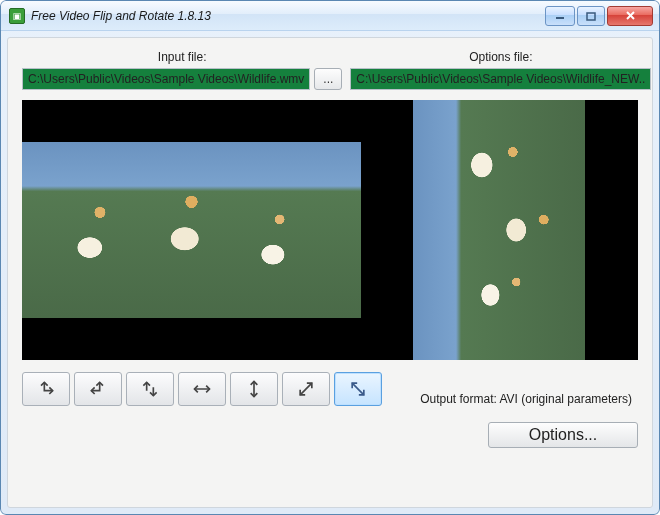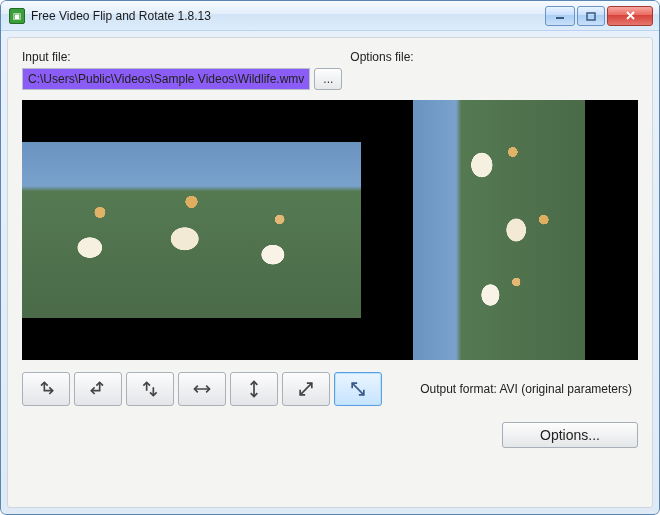--- a/index.html
+++ b/index.html
@@ -41,20 +41,21 @@
     display: inline-flex;
     align-items: center;
     justify-content: center;
     font-size: 9px;
     color: #fff;
     border-radius: 2px;
   }
   .title-text {
     flex: 1;
     color: #1a1a1a;
+    font-style: italic;
   }
   .win-controls { display: flex; gap: 0; }
   .win-btn {
     width: 30px; height: 20px;
     border: 1px solid #6b94c5;
     background: linear-gradient(#e9f3ff, #c7deff 45%, #aacff5 46%, #c9e0fb);
     border-radius: 3px;
     margin-left: 2px;
     display: flex; align-items: center; justify-content: center;
     color: #3a5a7d;
@@ -71,29 +72,29 @@
   .client {
     flex: 1;
     margin: 6px;
     background: #f4f4f3;
     border: 1px solid #cfd6dd;
     border-radius: 3px;
     padding: 12px 14px;
     display: flex;
     flex-direction: column;
   }
-  .file-row { display: flex; gap: 8px; margin-bottom: 10px; }
+  .file-row { display: flex; gap: 8px; margin-bottom: 10px; text-align: center; }
   .file-block { flex: 1; display: flex; flex-direction: column; }
   .file-label { margin-bottom: 4px; color: #222; }
   .file-input-row { display: flex; gap: 4px; }
   .path-input {
     flex: 1;
     height: 22px;
     border: 1px solid #b7c0c8;
-    background: #8b5cf6;
+    background: #15803d;
     padding: 0 5px;
     font-size: 12px;
     color: #222;
     text-overflow: ellipsis;
     white-space: nowrap;
     overflow: hidden;
     line-height: 20px;
   }
   .browse-btn {
     width: 28px; height: 22px;
@@ -133,21 +134,21 @@
       radial-gradient(ellipse 26px 30px at 40% 25%, #f6f0e0 0%, #f6f0e0 40%, transparent 42%),
       radial-gradient(ellipse 24px 28px at 60% 50%, #f2ead4 0%, #f2ead4 40%, transparent 42%),
       radial-gradient(ellipse 22px 26px at 45% 75%, #f8f3e6 0%, #f8f3e6 40%, transparent 42%),
       radial-gradient(circle 8px at 58% 20%, #e0b268 0%, #e0b268 60%, transparent 62%),
       radial-gradient(circle 8px at 76% 46%, #dfae60 0%, #dfae60 60%, transparent 62%),
       radial-gradient(circle 7px at 60% 70%, #e4b774 0%, #e4b774 60%, transparent 62%),
       linear-gradient(90deg, #6b93c0 0%, #7aa2cd 25%, #557a52 28%, #4a6a48 100%);
   }
   .toolbar-row {
     display: flex;
-    align-items: center;
+    align-items: flex-end;
     margin-top: 12px;
   }
   .op-buttons { display: flex; gap: 4px; }
   .op-btn {
     width: 48px; height: 34px;
     border: 1px solid #a9b0b8;
     background: linear-gradient(#fcfcfd, #e3e5e8);
     border-radius: 3px;
     display: flex; align-items: center; justify-content: center;
     cursor: pointer;
@@ -163,26 +164,26 @@
     color: #222;
     padding-right: 6px;
   }
   .footer-row {
     display: flex;
     justify-content: flex-end;
     gap: 14px;
     margin-top: 16px;
   }
   .main-btn {
-    width: 136px; height: 26px;
+    width: 150px; height: 26px;
     border: 1px solid #a7aeb5;
     background: linear-gradient(#fdfdfd, #e4e6e8);
     border-radius: 3px;
     cursor: pointer;
-    font-size: 14px;
+    font-size: 16px;
     color: #222;
   }
 </style>
 </head>
 <body>
 
 <div class="window">
 
   <div class="titlebar">
     <span class="title-icon">▣</span>
@@ -212,20 +213,24 @@
     <div class="file-row">
       <div class="file-block">
         <span class="file-label">Input file:</span>
         <div class="file-input-row">
           <div class="path-input">C:\Users\Public\Videos\Sample Videos\Wildlife.wmv</div>
           <div class="browse-btn">...</div>
         </div>
       </div>
       <div class="file-block">
         <span class="file-label">Options file:</span>
+        <div class="file-input-row">
+          <div class="path-input">C:\Users\Public\Videos\Sample Videos\Wildlife_NEW..</div>
+
+        </div>
       </div>
     </div>
 
     <div class="preview-area">
       <div class="preview-left">
         <div class="wildlife-h"></div>
       </div>
       <div class="preview-right">
         <div class="wildlife-v"></div>
       </div>

